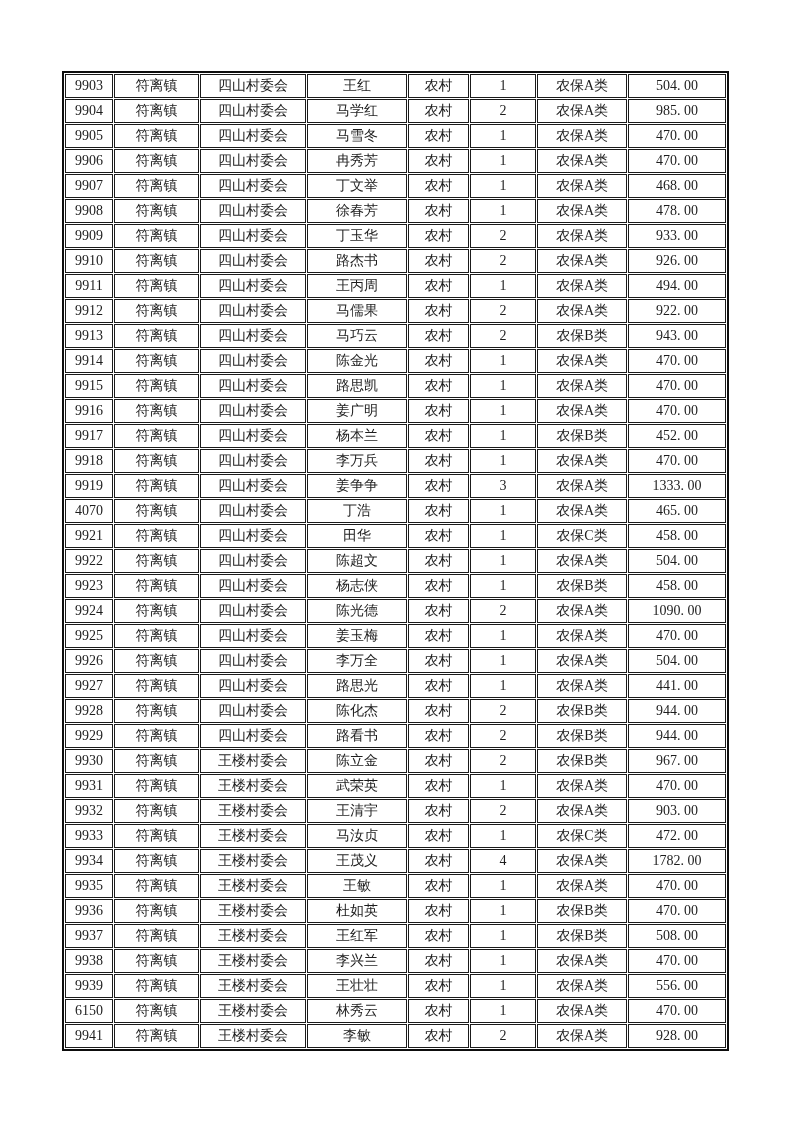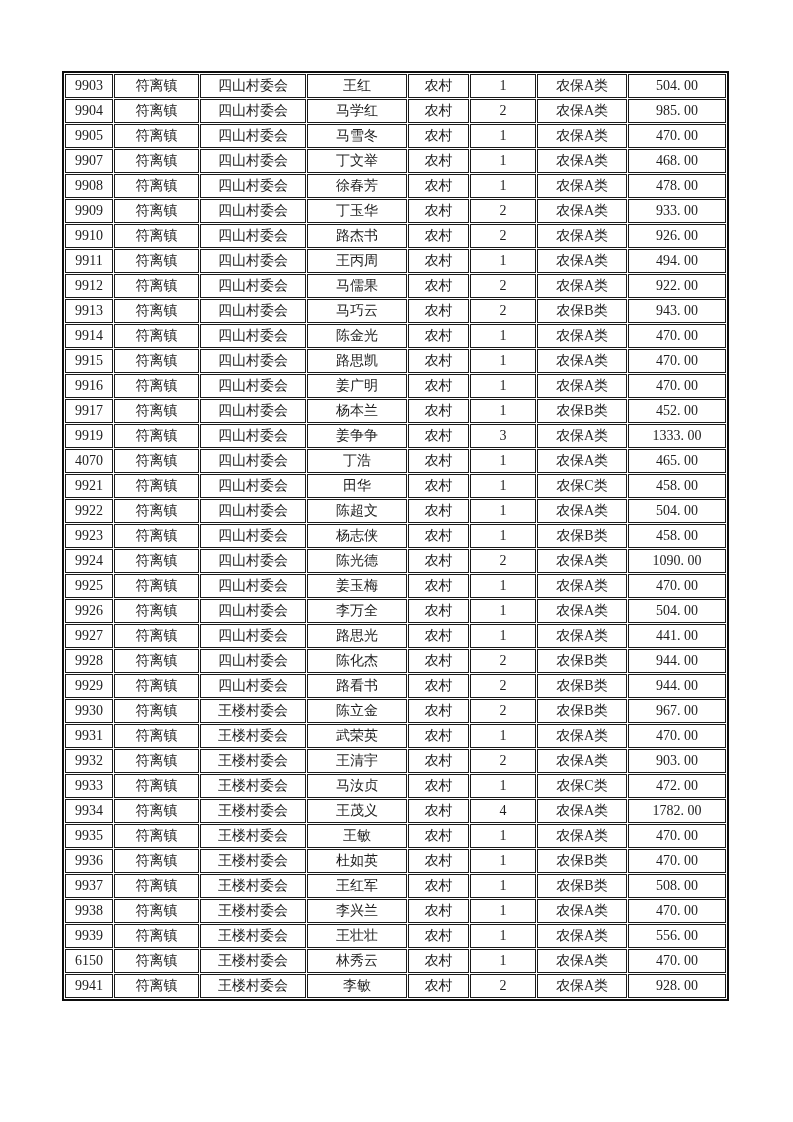--- a/index.html
+++ b/index.html
@@ -96,20 +96,30 @@
     <td>9905</td>
     <td>符离镇</td>
     <td>四山村委会</td>
     <td>马雪冬</td>
     <td>农村</td>
     <td>1</td>
     <td>农保A类</td>
     <td>470. 00</td>
   </tr>
         <tr>
+    <td>9906</td>
+    <td>符离镇</td>
+    <td>四山村委会</td>
+    <td>冉秀芳</td>
+    <td>农村</td>
+    <td>1</td>
+    <td>农保A类</td>
+    <td>470. 00</td>
+  </tr>
+        <tr>
     <td>9907</td>
     <td>符离镇</td>
     <td>四山村委会</td>
     <td>丁文举</td>
     <td>农村</td>
     <td>1</td>
     <td>农保A类</td>
     <td>468. 00</td>
   </tr>
         <tr>
@@ -204,20 +214,30 @@
   </tr>
         <tr>
     <td>9917</td>
     <td>符离镇</td>
     <td>四山村委会</td>
     <td>杨本兰</td>
     <td>农村</td>
     <td>1</td>
     <td>农保B类</td>
     <td>452. 00</td>
+  </tr>
+        <tr>
+    <td>9918</td>
+    <td>符离镇</td>
+    <td>四山村委会</td>
+    <td>李万兵</td>
+    <td>农村</td>
+    <td>1</td>
+    <td>农保A类</td>
+    <td>470. 00</td>
   </tr>
         <tr>
     <td>9919</td>
     <td>符离镇</td>
     <td>四山村委会</td>
     <td>姜争争</td>
     <td>农村</td>
     <td>3</td>
     <td>农保A类</td>
     <td>1333. 00</td>

